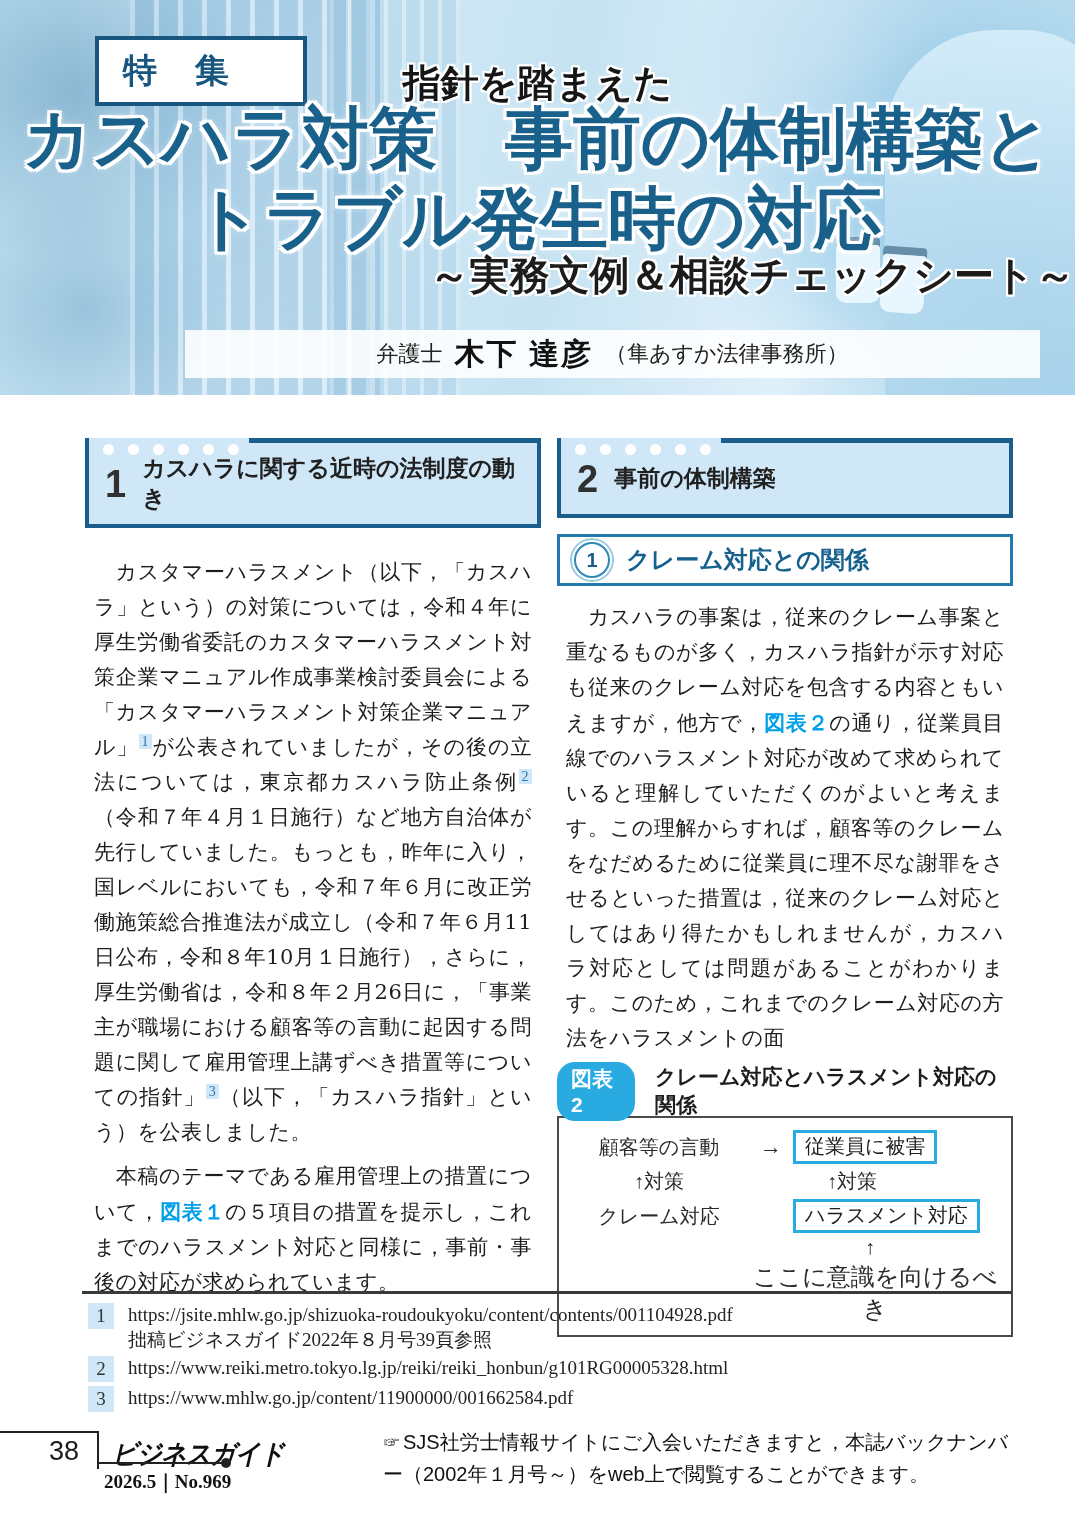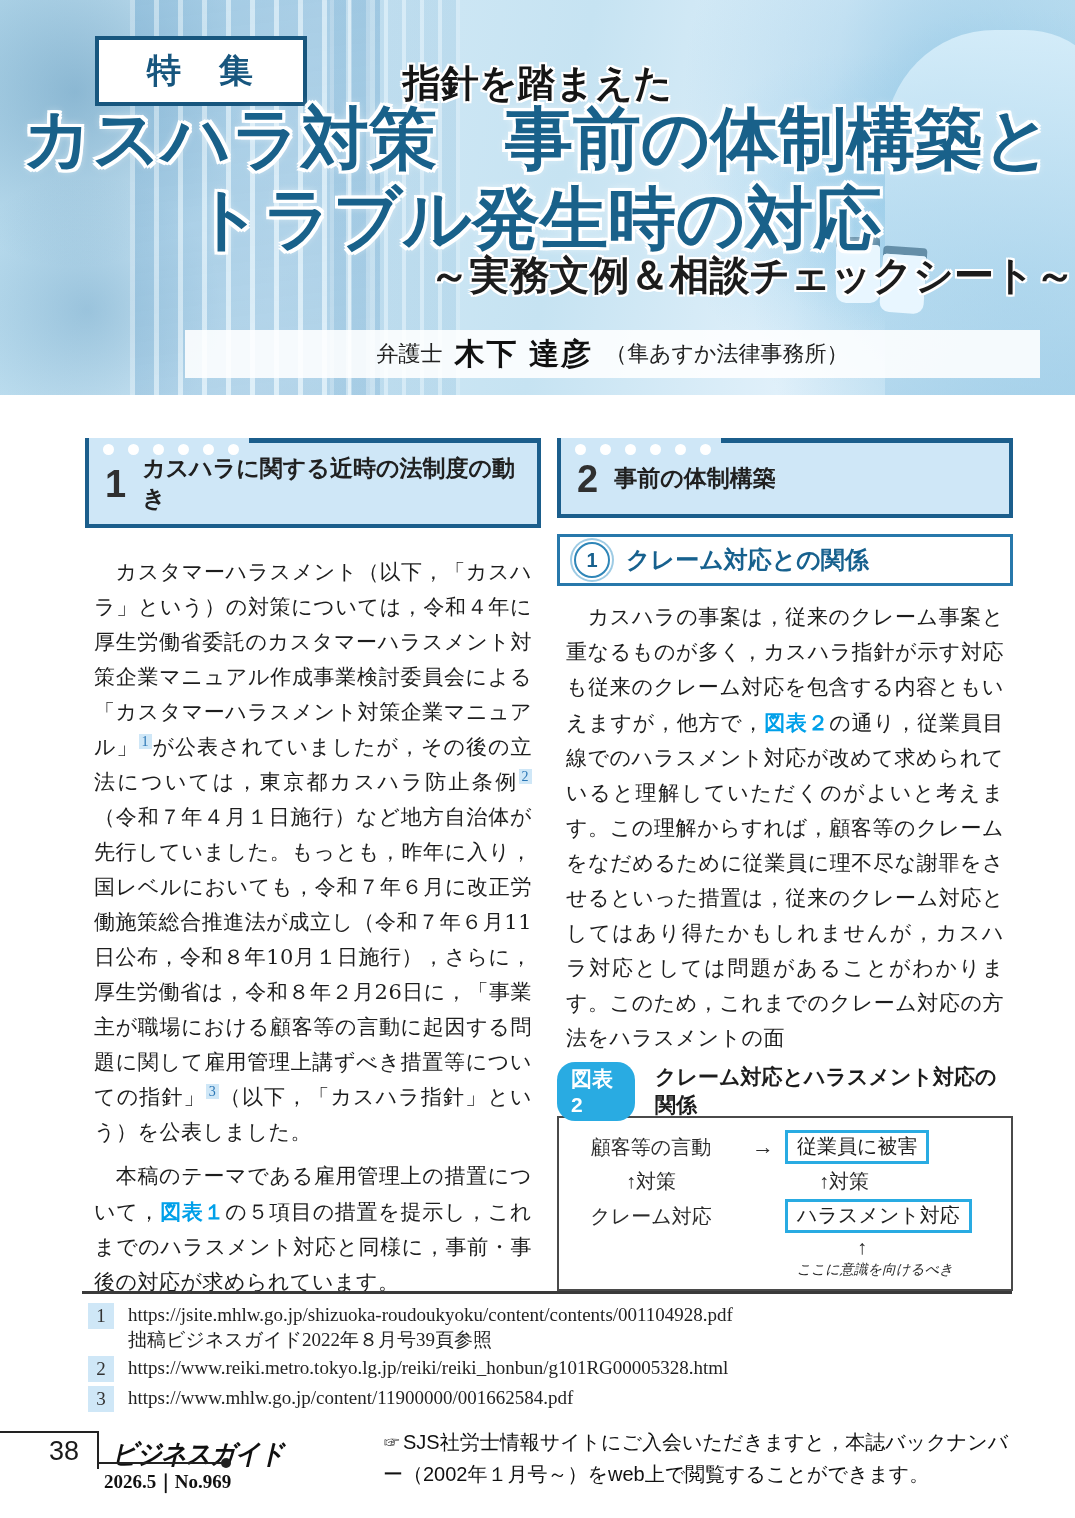--- a/index.html
+++ b/index.html
@@ -23,22 +23,22 @@
     background:radial-gradient(circle at 72% 22%,rgba(120,185,222,.55),transparent 58%),
                radial-gradient(circle at 88% 70%,rgba(120,185,222,.5),transparent 55%),
                radial-gradient(circle at 50% 55%,rgba(170,215,240,.65),transparent 52%);}
   .ph-person{right:-40px;top:30px;width:230px;height:380px;border-radius:110px 90px 0 0;
     background:linear-gradient(180deg,rgba(215,238,250,.9),rgba(160,205,232,.55));}
   .ph-cup{width:44px;height:58px;border-radius:4px 4px 10px 10px;background:rgba(235,248,255,.95);
     box-shadow:0 -8px 0 rgba(35,80,110,.55);}
   .cup1{right:195px;top:245px;} .cup2{right:150px;top:255px;transform:rotate(4deg);}
 
   .badge{position:absolute;left:95px;top:36px;width:212px;height:70px;background:#fff;
-    border:4px solid #17567e;box-sizing:border-box;display:flex;align-items:center;justify-content:center;
-    font-size:34px;font-weight:bold;color:#17567e;letter-spacing:2px;}
+    border:4px solid #17567e;box-sizing:border-box;display:flex;align-items:center;justify-content:flex-start;
+    font-size:34px;font-weight:bold;color:#17567e;letter-spacing:2px;padding-left:24px;}
   .kicker{position:absolute;left:0;top:58px;width:100%;text-align:center;
     font-size:38px;font-weight:900;color:#151515;
     text-shadow:-2px -2px 0 #fff,2px -2px 0 #fff,-2px 2px 0 #fff,2px 2px 0 #fff,0 2px 0 #fff,0 -2px 0 #fff,2px 0 0 #fff,-2px 0 0 #fff;}
   .title{position:absolute;left:0;top:98px;width:100%;margin:0;text-align:center;
     font-size:68px;line-height:1.18;font-weight:900;color:#19618a;
     text-shadow:-3px -3px 0 #fff,3px -3px 0 #fff,-3px 3px 0 #fff,3px 3px 0 #fff,0 3px 0 #fff,0 -3px 0 #fff,3px 0 0 #fff,-3px 0 0 #fff,0 0 10px rgba(255,255,255,.9);}
   .subtitle{position:absolute;left:0;top:248px;width:100%;text-align:right;
     font-size:40px;font-weight:900;color:#1c1c1c;
     text-shadow:-2px -2px 0 #fff,2px -2px 0 #fff,-2px 2px 0 #fff,2px 2px 0 #fff,0 2px 0 #fff,0 -2px 0 #fff,2px 0 0 #fff,-2px 0 0 #fff;}
   .author-band{position:absolute;left:185px;top:330px;width:855px;height:48px;
@@ -74,28 +74,28 @@
   .sub-title{font-size:24px;font-weight:bold;color:#17618e;}
   .col-right .body-p.first{margin-top:14px;}
 
   
   .figure{margin-top:18px;}
   .fig-caption{display:flex;align-items:center;gap:20px;height:34px;}
   .fig-badge{background:#29abe2;color:#fff;border-radius:18px;padding:3px 14px 4px;
     font-size:21px;font-weight:bold;}
   .fig-title{font-size:21px;font-weight:bold;color:#1d1d1d;}
   .fig-box{margin-top:8px;border:2px solid
- #4a4a4a;padding:12px 2px 10px;box-sizing:border-box;}
+ #4a4a4a;padding:12px 10px 10px;box-sizing:border-box;}
   .fig-grid{display:grid;grid-template-columns:180px 44px 1fr;row-gap:4px;align-items:center;
     font-size:20px;color:#2b2b2b;}
   .fg-c{text-align:center;}
   .bluebox{display:inline-block;border:3px solid #29abe2;padding:0 9px 1px;color:#1d1d1d;}
   .fg-arrow{text-align:center;font-size:22px;color:#2b2b2b;}
   .fg-up{grid-column:3;margin-left:72px;font-size:20px;line-height:1;}
-  .fg-note{grid-column:2/4;text-align:center;font-size:14px;font-style:italic;}
+  .fg-note{grid-column:2/4;text-align:center;font-size:24px;}
   .fg-measure-r{justify-self:start;margin-left:34px;}
 
   
   .fn-divider{position:absolute;left:82px;top:1291px;width:930px;height:3px;background:#3a3a3a;}
   .footnotes{position:absolute;left:88px;top:1302px;width:925px;
     font-family:"Liberation Serif",serif;font-size:19px;color:#222;}
   .fn-row{display:flex;gap:14px;margin-bottom:3px;}
   .fn-chip{flex:0 0 auto;width:26px;height:26px;margin-top:1px;background:#cfe7f7;color:#333;
     display:flex;align-items:center;justify-content:center;font-size:19px;}
   .fn-lines{display:flex;flex-direction:column;line-height:25px;}

